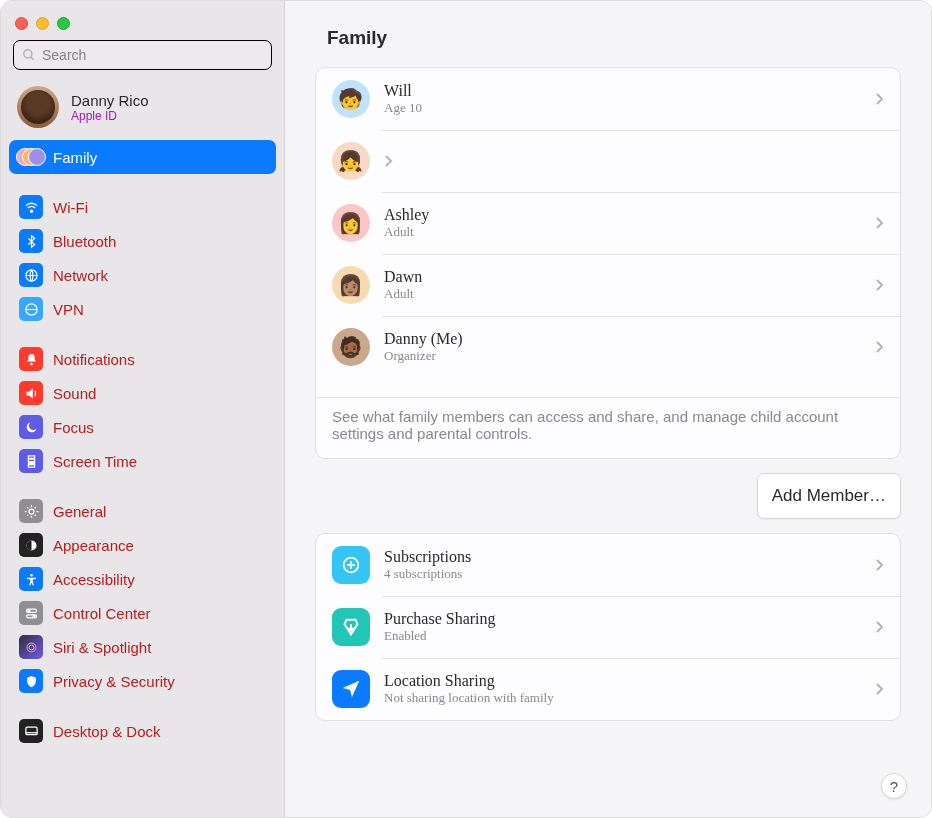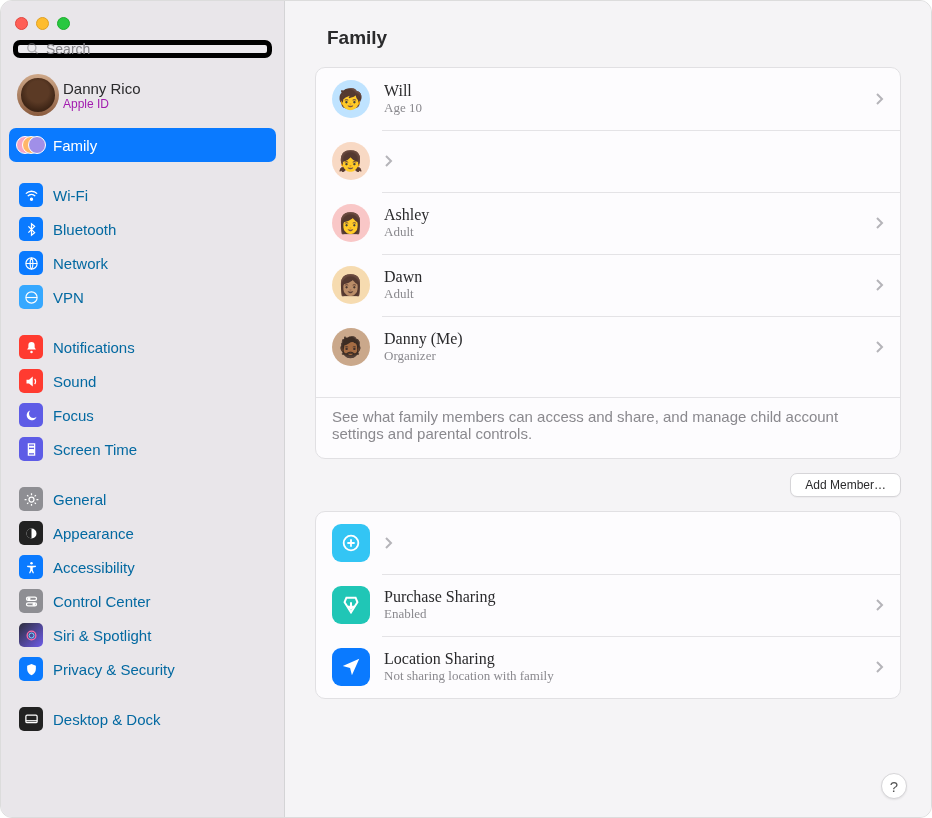--- a/index.html
+++ b/index.html
@@ -36,38 +36,38 @@
       padding: 6px 14px 10px 14px;
     }
     .tl { width: 13px; height: 13px; border-radius: 50%; }
     .tl-red { background: #ff5f57; border: 0.5px solid #e14640; }
     .tl-yellow { background: #febc2e; border: 0.5px solid #dfa023; }
     .tl-green { background: #28c840; border: 0.5px solid #1dad2c; }
 
     .search-wrap { padding: 0 12px 10px 12px; }
     .search {
       width: 100%;
-      height: 18px;
+      height: 30px;
       border-radius: 7px;
-      border: 5px solid #000000;
+      border: 1px solid #000000;
       background: #eceaee;
       display: flex;
       align-items: center;
       padding: 0 8px;
       color: #858489;
       font-size: 14px;
       gap: 6px;
     }
     .search svg { opacity: 0.55; }
 
     .user-row {
       display: flex;
       align-items: center;
       padding: 6px 12px 8px 16px;
-      gap: 4px;
+      gap: 12px;
     }
     .avatar-lg {
       width: 42px; height: 42px; border-radius: 50%;
       background: linear-gradient(180deg,#cfa98a,#8a5b3e);
       position: relative;
       flex-shrink: 0;
       display:flex;align-items:center;justify-content:center;
       overflow:hidden;
     }
     .avatar-face {
@@ -80,21 +80,21 @@
 
     .nav-group { padding: 4px 8px; }
     .nav-group.spaced { margin-top: 8px; }
 
     .nav-item {
       display: flex;
       align-items: center;
       padding: 5px 10px;
       border-radius: 7px;
       font-size: 15px;
-      color: #0369a1;
+      color: #b91c1c;
       gap: 10px;
       cursor: default;
     }
     .nav-item.selected {
       background: #0a7aff;
       color: #fff;
     }
     .nav-icon {
       width: 24px; height: 24px;
       border-radius: 5px;
@@ -187,22 +187,22 @@
     }
     .fi-cyan{background:#33c5f4;}
     .fi-teal{background:#20c6b6;}
     .fi-blue{background:#0a7aff;}
 
     .add-row { display:flex; justify-content:flex-end; padding: 0 0 14px 0;}
     .btn {
       background:#fff;
       border:1px solid #d6d5d8;
       border-radius:7px;
-      padding: 4px 14px;
-      font-size:12px;
+      padding: 12px 14px;
+      font-size:17px;
       color:#2a2a2c;
       box-shadow: 0 1px 1px rgba(0,0,0,0.04);
     }
 
     .help {
       position:absolute;
       right: 24px;
       bottom: 18px;
       width: 26px; height:26px;
       border-radius:50%;
@@ -469,20 +469,24 @@
     </div>
 
     <div class="card">
       <div class="row">
         <div class="feature-icon fi-cyan">
           <svg width="22" height="22" viewBox="0 0 24 24" fill="none" stroke="#fff" stroke-width="2">
               <circle cx="12" cy="12" r="8"></circle>
               <path d="M12 8v8M8 12h8"></path>
             </svg>
         </div>
+        <div class="row-body">
+          <div class="row-title">Subscriptions</div>
+          <div class="row-sub">4 subscriptions</div>
+        </div>
         <svg class="chevron" width="9" height="14" viewBox="0 0 9 14" fill="none" stroke="currentColor" stroke-width="2">
             <path d="M2 2l5 5-5 5"></path>
           </svg>
       </div>
       <div class="row">
         <div class="feature-icon fi-teal">
           <svg width="22" height="22" viewBox="0 0 24 24" fill="none" stroke="#fff" stroke-width="2.2">
               <path d="M7 4h10l2 5-7 11L5 9l2-5z"></path>
               <path d="M12 9v7"></path>
               <path d="M9 13l3 3 3-3"></path>

